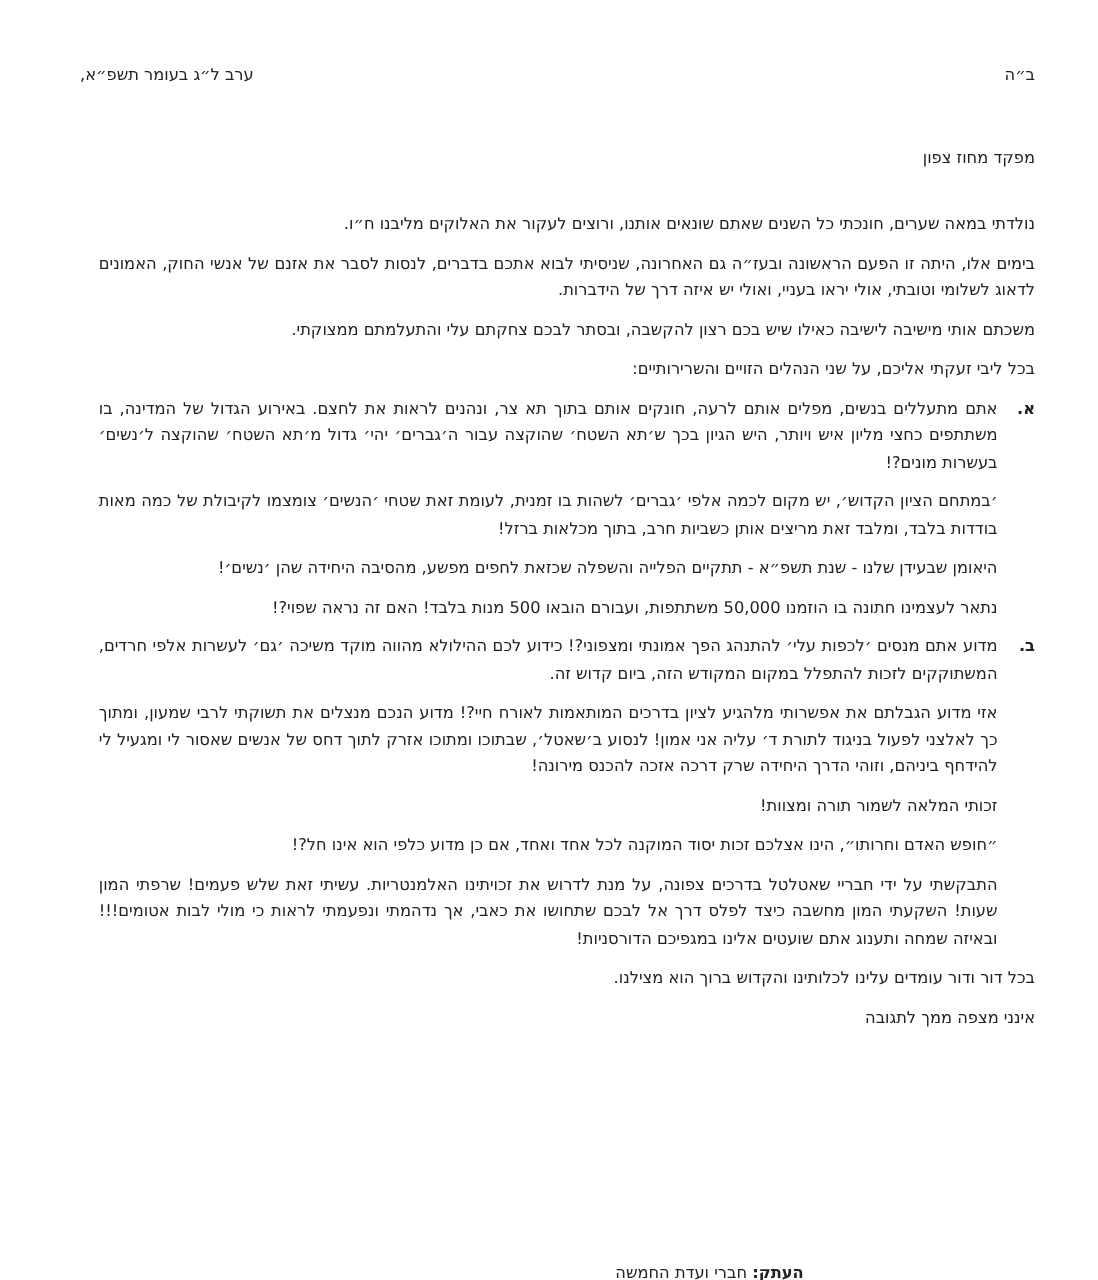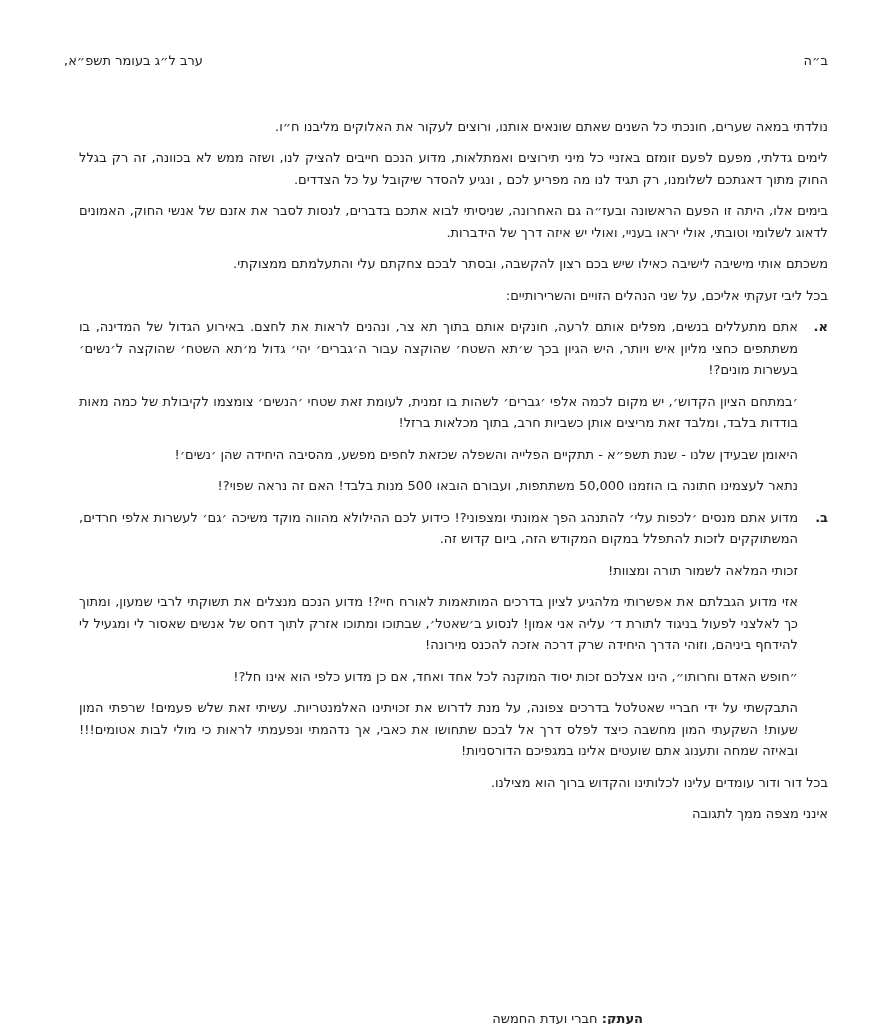--- a/index.html
+++ b/index.html
@@ -66,45 +66,45 @@
 <body>
 
 <div class="page">
 
   <div class="header-row">
     <span>ב״ה</span>
     <span>ערב ל״ג בעומר תשפ״א,</span>
   </div>
 
   <div class="recipient">
+    <p>מפקד מחוז צפון</p>
   </div>
 
   <div class="bodytext">
     <p>נולדתי במאה שערים, חונכתי כל השנים שאתם שונאים אותנו, ורוצים לעקור את האלוקים מליבנו ח״ו.</p>
-    <p>לימים גדלתי, מפעם לפעם זומזם באזניי כל מיני תירוצים ואמתלאות, מדוע הנכם חייבים להציק לנו, ושזה ממש לא בכוונה, זה רק בגלל החוק מתוך דאגתכם לשלומנו, רק תגיד לנו מה מפריע לכם , ונגיע להסדר שיקובל על כל הצדדים.</p>
     <p>בימים אלו, היתה זו הפעם הראשונה ובעז״ה גם האחרונה, שניסיתי לבוא אתכם בדברים, לנסות לסבר את אזנם של אנשי החוק, האמונים לדאוג לשלומי וטובתי, אולי יראו בעניי, ואולי יש איזה דרך של הידברות.</p>
     <p>משכתם אותי מישיבה לישיבה כאילו שיש בכם רצון להקשבה, ובסתר לבכם צחקתם עלי והתעלמתם ממצוקתי.</p>
     <p>בכל ליבי זעקתי אליכם, על שני הנהלים הזויים והשרירותיים:</p>
 
     <div class="list-item">
       <span class="marker">א.</span>
       <div class="item-body">
         <p>אתם מתעללים בנשים, מפלים אותם לרעה, חונקים אותם בתוך תא צר, ונהנים לראות את לחצם. באירוע הגדול של המדינה, בו משתתפים כחצי מליון איש ויותר, היש הגיון בכך ש׳תא השטח׳ שהוקצה עבור ה׳גברים׳ יהי׳ גדול מ׳תא השטח׳ שהוקצה ל׳נשים׳ בעשרות מונים?!</p>
         <p>׳במתחם הציון הקדוש׳, יש מקום לכמה אלפי ׳גברים׳ לשהות בו זמנית, לעומת זאת שטחי ׳הנשים׳ צומצמו לקיבולת של כמה מאות בודדות בלבד, ומלבד זאת מריצים אותן כשביות חרב, בתוך מכלאות ברזל!</p>
         <p>היאומן שבעידן שלנו - שנת תשפ״א - תתקיים הפלייה והשפלה שכזאת לחפים מפשע, מהסיבה היחידה שהן ׳נשים׳!</p>
         <p>נתאר לעצמינו חתונה בו הוזמנו 50,000 משתתפות, ועבורם הובאו 500 מנות בלבד! האם זה נראה שפוי?!</p>
       </div>
     </div>
 
     <div class="list-item">
       <span class="marker">ב.</span>
       <div class="item-body">
         <p>מדוע אתם מנסים ׳לכפות עלי׳ להתנהג הפך אמונתי ומצפוני?! כידוע לכם ההילולא מהווה מוקד משיכה ׳גם׳ לעשרות אלפי חרדים, המשתוקקים לזכות להתפלל במקום המקודש הזה, ביום קדוש זה.</p>
+        <p>אזי מדוע הגבלתם את אפשרותי מלהגיע לציון בדרכים המותאמות לאורח חיי?! מדוע הנכם מנצלים את תשוקתי לרבי שמעון, ומתוך כך לאלצני לפעול בניגוד לתורת ד׳ עליה אני אמון! לנסוע ב׳שאטל׳, שבתוכו ומתוכו אזרק לתוך דחס של אנשים שאסור לי ומגעיל לי להידחף ביניהם, וזוהי הדרך היחידה שרק דרכה אזכה להכנס מירונה!</p>
         <p>זכותי המלאה לשמור תורה ומצוות!</p>
-        <p>אזי מדוע הגבלתם את אפשרותי מלהגיע לציון בדרכים המותאמות לאורח חיי?! מדוע הנכם מנצלים את תשוקתי לרבי שמעון, ומתוך כך לאלצני לפעול בניגוד לתורת ד׳ עליה אני אמון! לנסוע ב׳שאטל׳, שבתוכו ומתוכו אזרק לתוך דחס של אנשים שאסור לי ומגעיל לי להידחף ביניהם, וזוהי הדרך היחידה שרק דרכה אזכה להכנס מירונה!</p>
         <p>״חופש האדם וחרותו״, הינו אצלכם זכות יסוד המוקנה לכל אחד ואחד, אם כן מדוע כלפי הוא אינו חל?!</p>
         <p>התבקשתי על ידי חבריי שאטלטל בדרכים צפונה, על מנת לדרוש את זכויתינו האלמנטריות. עשיתי זאת שלש פעמים! שרפתי המון שעות! השקעתי המון מחשבה כיצד לפלס דרך אל לבכם שתחושו את כאבי, אך נדהמתי ונפעמתי לראות כי מולי לבות אטומים!!! ובאיזה שמחה ותענוג אתם שועטים אלינו במגפיכם הדורסניות!</p>
       </div>
     </div>
 
     <p>בכל דור ודור עומדים עלינו לכלותינו והקדוש ברוך הוא מצילנו.</p>
 
     <div class="signoff">
       <p>אינני מצפה ממך לתגובה</p>
 

